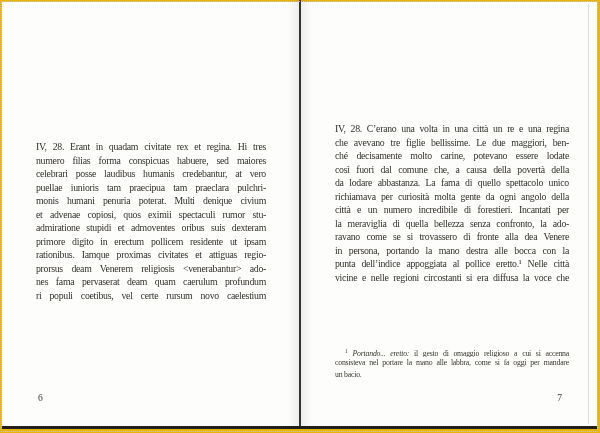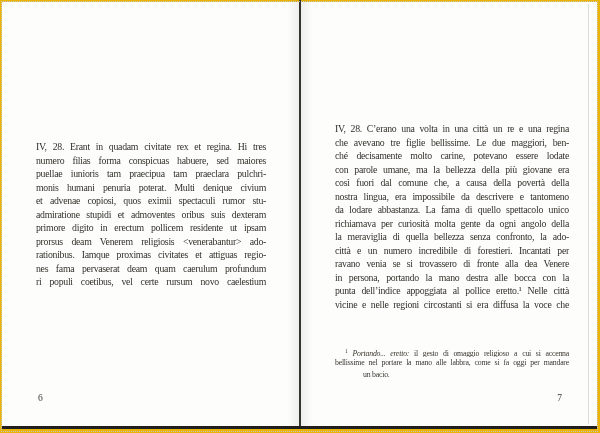--- a/index.html
+++ b/index.html
@@ -79,21 +79,21 @@
   .fn-line {
     height: 12px;
     line-height: 12px;
     font-size: 7.8px;
     letter-spacing: -0.22px;
     text-align: justify;
     text-align-last: justify;
     overflow: hidden;
   }
   .fn-line.fn-first { text-indent: 10px; }
-  .fn-line.fn-last  { text-align-last: left; margin-left: 28px; }
+  .fn-line.fn-last  { text-align-last: left; }
   .fn-ref {
     font-size: 5.5px;
     vertical-align: 2.5px;
     letter-spacing: 0;
   }
   .fn-lemma { font-style: italic; }
 
   .pagenum {
     position: absolute;
     top: 390px;
@@ -107,54 +107,53 @@
 </style>
 </head>
 <body>
 
 <div class="scan">
 
   <div class="page page-left">
     <div class="textblock">
       <div class="tline">IV, 28. Erant in quadam civitate rex et regina. Hi tres</div>
       <div class="tline">numero filias forma conspicuas habuere, sed maiores</div>
+      <div class="tline">celebrari posse laudibus humanis credebantur, at vero</div>
       <div class="tline">puellae iunioris tam praecipua tam praeclara pulchri-</div>
       <div class="tline">monis humani penuria poterat. Multi denique civium</div>
       <div class="tline">et advenae copiosi, quos eximii spectaculi rumor stu-</div>
       <div class="tline">admiratione stupidi et admoventes oribus suis dexteram</div>
       <div class="tline">primore digito in erectum pollicem residente ut ipsam</div>
+      <div class="tline">rationibus. Iamque proximas civitates et attiguas regio-</div>
       <div class="tline">prorsus deam Venerem religiosis &lt;venerabantur&gt; ado-</div>
-      <div class="tline">rationibus. Iamque proximas civitates et attiguas regio-</div>
       <div class="tline">nes fama pervaserat deam quam caerulum profundum</div>
       <div class="tline">ri populi coetibus, vel certe rursum novo caelestium</div>
     </div>
     <div class="pagenum pagenum-left">6</div>
   </div>
 
   <div class="page page-right">
     <div class="textblock">
       <div class="tline">IV, 28. C’erano una volta in una città un re e una regina</div>
       <div class="tline">che avevano tre figlie bellissime. Le due maggiori, ben-</div>
       <div class="tline">ché decisamente molto carine, potevano essere lodate</div>
-      <div class="tline">con parole umane, ma la bellezza della più giovane era</div>
       <div class="tline">così fuori dal comune che, a causa della povertà della</div>
-      <div class="tline">nostra lingua, era impossibile da descrivere e tantomeno</div>
       <div class="tline">da lodare abbastanza. La fama di quello spettacolo unico</div>
       <div class="tline">richiamava per curiosità molta gente da ogni angolo della</div>
+      <div class="tline">città e un numero incredibile di forestieri. Incantati per</div>
       <div class="tline">la meraviglia di quella bellezza senza confronto, la ado-</div>
-      <div class="tline">città e un numero incredibile di forestieri. Incantati per</div>
-      <div class="tline">ravano venia se si trovassero di fronte alla dea Venere</div>
+      <div class="tline">ravano come se si trovassero di fronte alla dea Venere</div>
       <div class="tline">in persona, portando la mano destra alle bocca con la</div>
       <div class="tline">punta dell’indice appoggiata al pollice eretto.¹ Nelle città</div>
       <div class="tline">vicine e nelle regioni circostanti si era diffusa la voce che</div>
     </div>
 
     <div class="footnote">
       <div class="fn-line fn-first"><sup class="fn-ref">1</sup> <span class="fn-lemma">Portando... eretto:</span><span> il gesto di omaggio religioso a cui si accenna</span></div>
-      <div class="fn-line">bellissime nel portare la mano alle labbra, come si fa oggi per mandare</div>
+      <div class="fn-line">consisteva nel portare la mano alle labbra, come si fa oggi per mandare</div>
       <div class="fn-line fn-last">un bacio.</div>
     </div>
 
     <div class="pagenum pagenum-right">7</div>
   </div>
 
   <div class="gutter-shadow-left"></div>
   <div class="gutter-shadow-right"></div>
   <div class="spine-line"></div>
   <div class="page-edge-right"></div>

